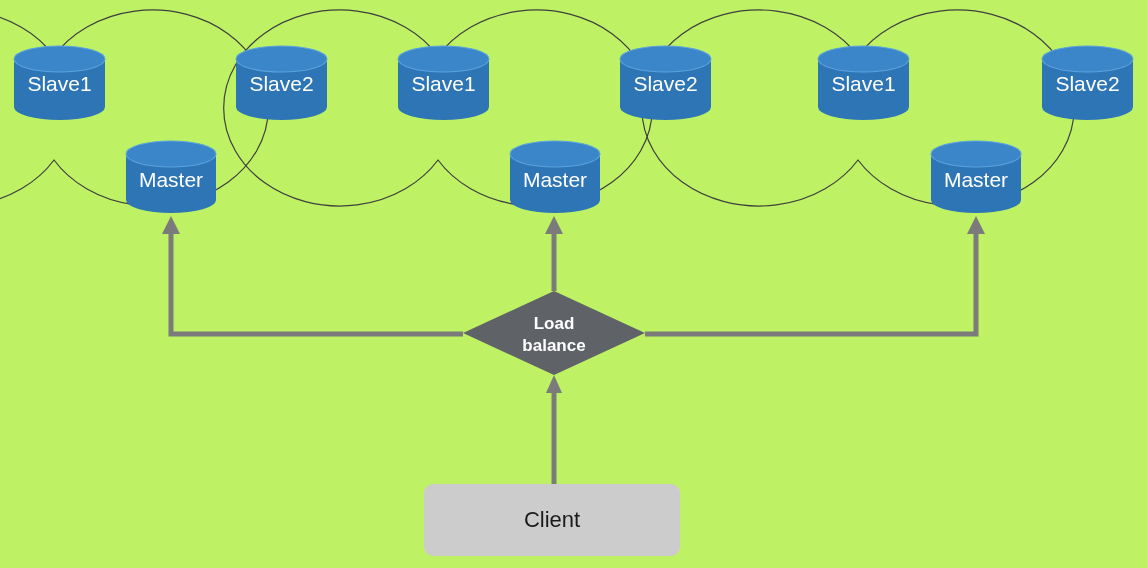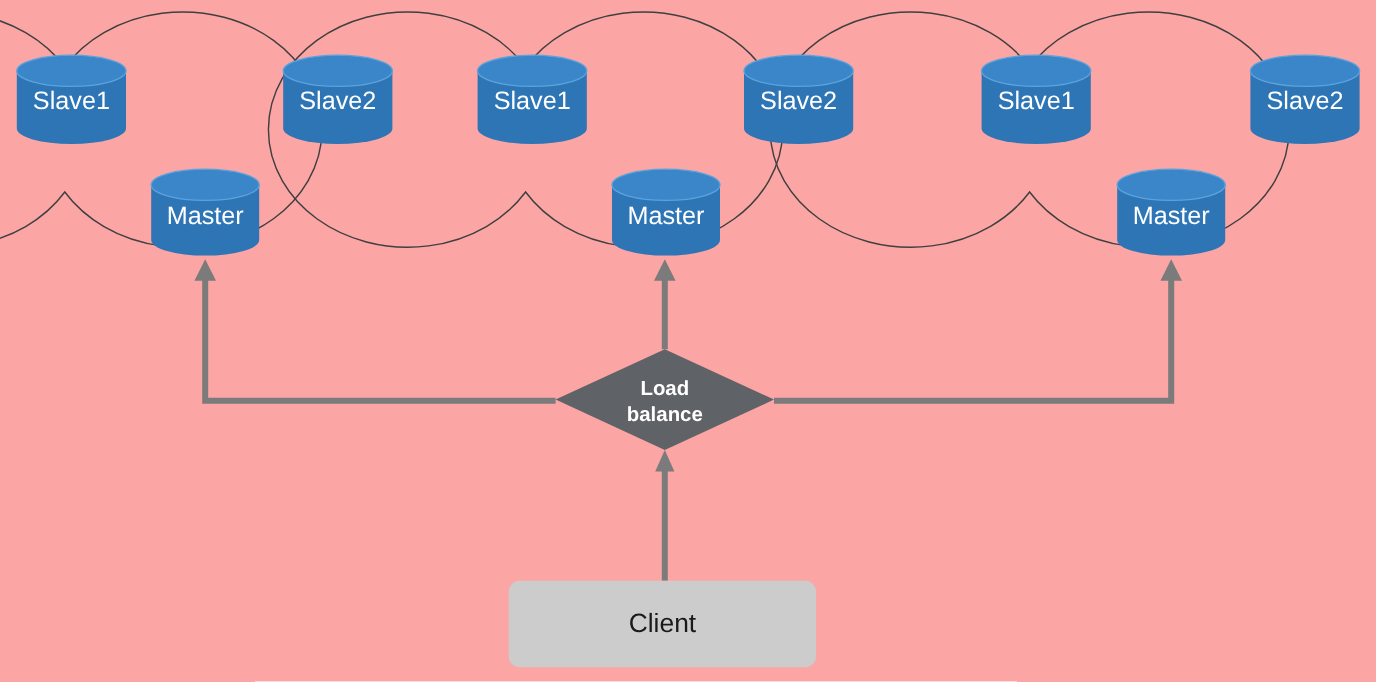--- a/index.html
+++ b/index.html
@@ -8,21 +8,21 @@
     padding: 0;
     background: #ffffff;
   }
   body {
     font-family: "Liberation Sans", sans-serif;
   }
   #diagram-root {
     position: relative;
     width: 1147px;
     height: 568px;
-    background: #fca5a5;
+    background: #bef264;
     overflow: hidden;
   }
   #diagram-svg {
     position: absolute;
     top: 0;
     left: 0;
     width: 1147px;
     height: 568px;
     display: block;
   }

